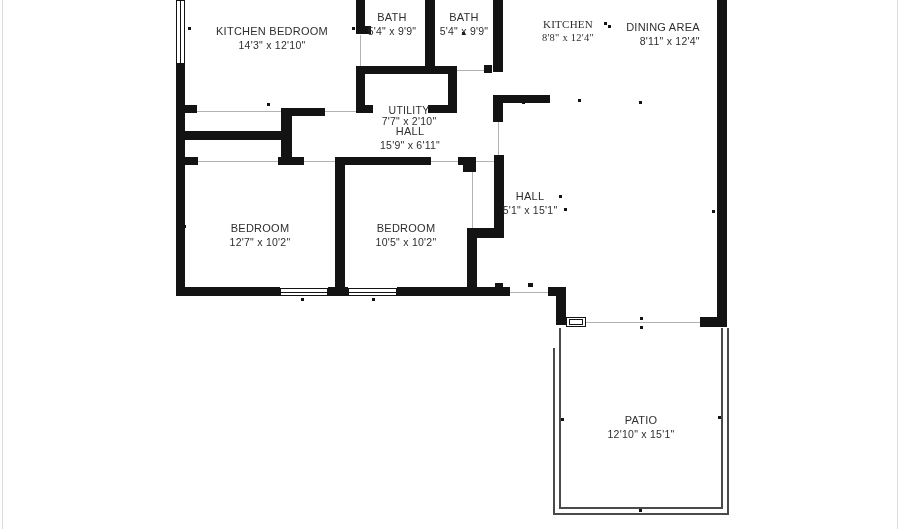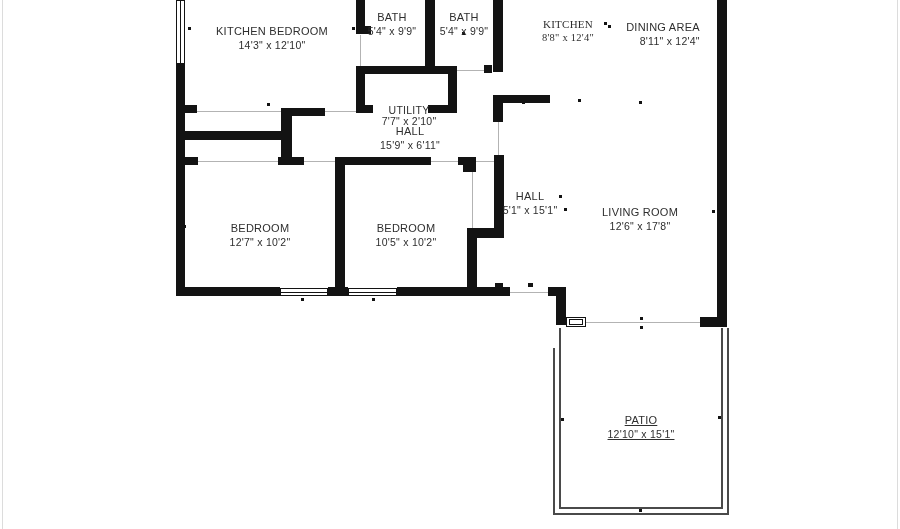--- a/index.html
+++ b/index.html
@@ -174,33 +174,29 @@
   <div class="room-label" style="left:410px;top:138px;">
     <div>HALL</div>
     <div class="dims">15'9" x 6'11"</div>
   </div>
 
   <div class="room-label" style="left:530px;top:203px;">
     <div>HALL</div>
     <div class="dims">5'1" x 15'1"</div>
   </div>
 
-  <div class="room-label" style="left:640px;top:219px;">
-    <div>LIVING ROOM</div>
-    <div class="dims">12'6" x 17'8"</div>
-  </div>
 
   <div class="room-label" style="left:260px;top:235px;">
     <div>BEDROOM</div>
     <div class="dims">12'7" x 10'2"</div>
   </div>
 
   <div class="room-label" style="left:406px;top:235px;">
     <div>BEDROOM</div>
     <div class="dims">10'5" x 10'2"</div>
   </div>
 
-  <div class="room-label" style="left:641px;top:427px;text-decoration:underline;">
+  <div class="room-label" style="left:641px;top:427px;">
     <div>PATIO</div>
     <div class="dims">12'10" x 15'1"</div>
   </div>
 
 </div>
 
 </body></html>

